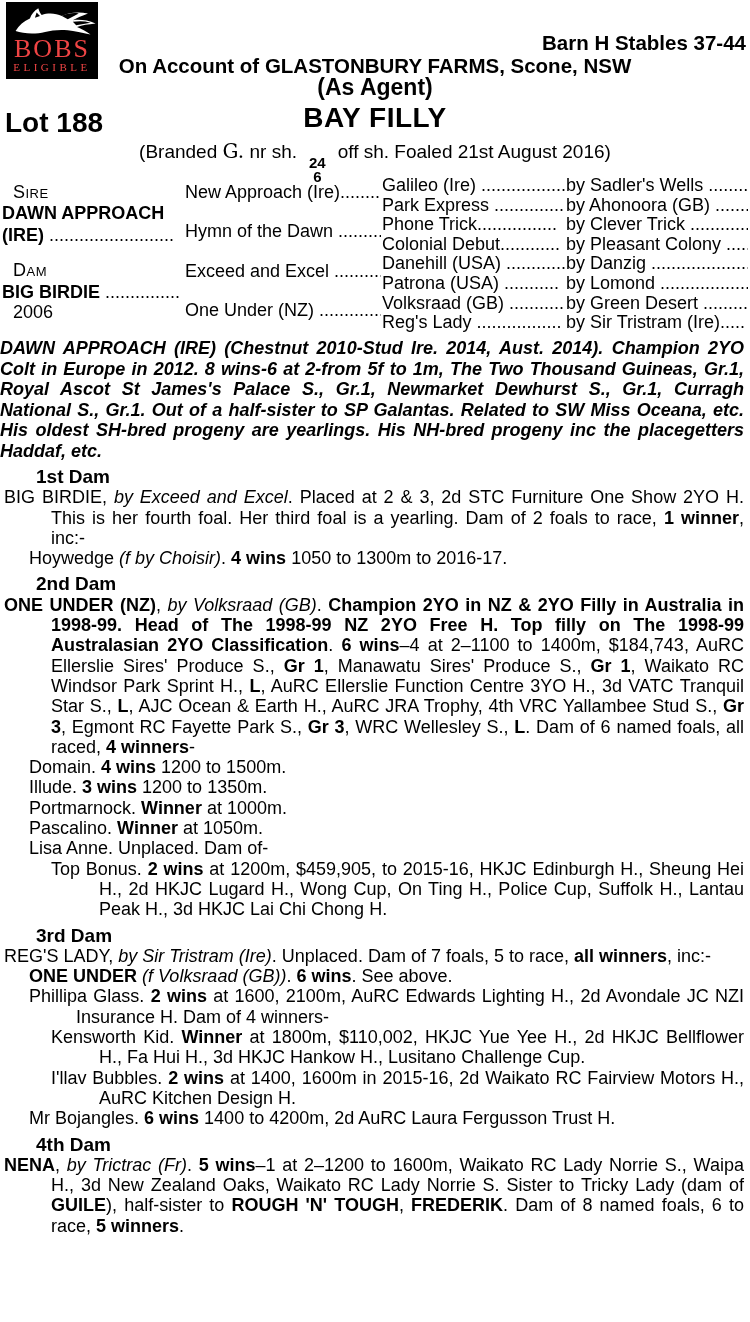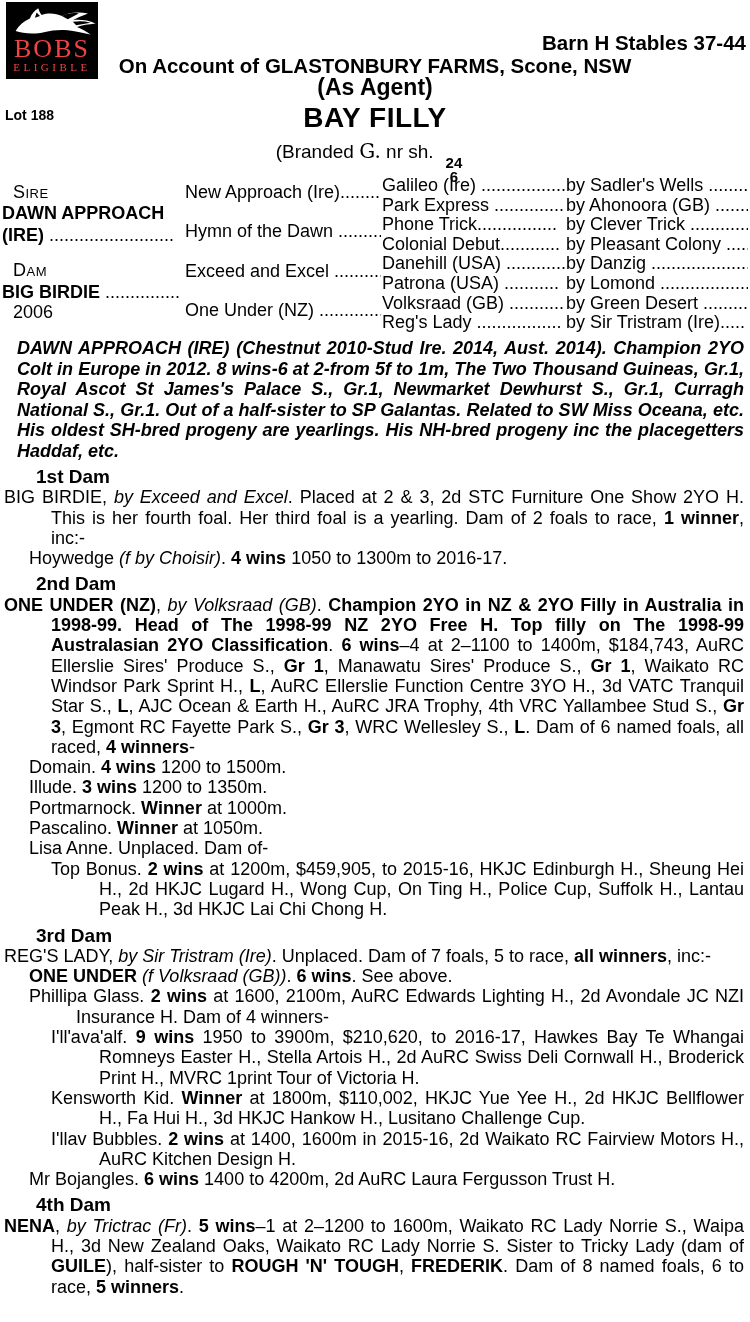--- a/index.html
+++ b/index.html
@@ -15,21 +15,21 @@
     background:#000;color:#ef4444;text-align:center;overflow:hidden;
   }
   .horse-svg{display:block;margin:3px auto 0;width:100px;height:32px;}
   .logo-bobs{font-family:"Liberation Serif",serif;font-size:26px;line-height:24px;letter-spacing:2px;}
   .logo-eligible{font-family:"Liberation Serif",serif;font-size:11px;line-height:13px;letter-spacing:3.5px;}
   .barn{position:absolute;right:4px;top:33px;font-size:20.5px;font-weight:bold;line-height:20px;white-space:nowrap;}
   .account{position:absolute;left:0;top:55px;width:100%;text-align:center;font-size:20.5px;font-weight:bold;line-height:21px;}
   .agent{position:absolute;left:0;top:77px;width:100%;text-align:center;font-size:23px;font-weight:bold;line-height:21px;}
   
   .lot-row{position:relative;height:36px;}
-  .lot-number{position:absolute;left:5px;top:7px;font-size:14px;font-weight:bold;}
+  .lot-number{position:absolute;left:5px;top:7px;font-size:28px;font-weight:bold;}
   .horse-title{text-align:center;font-size:28px;font-weight:bold;line-height:36px;letter-spacing:0.5px;}
   .branded{
     text-align:center;font-size:19px;line-height:30px;height:34px;white-space:nowrap;
   }
   .brand-g{font-family:"DejaVu Serif",serif;font-size:20px;}
   .frac{
     display:inline-flex;flex-direction:column;vertical-align:-10px;
     font-size:15px;line-height:14px;text-align:center;margin:0 12px;font-weight:bold;
   }
   
@@ -44,21 +44,21 @@
   .c1-dam-name{top:109px;}
   .c1-year{top:129px;left:13px;}
   .ped2{position:absolute;left:185px;width:196px;white-space:nowrap;overflow:hidden;line-height:19px;}
   .ped2-0{top:9px;}.ped2-1{top:48px;}.ped2-2{top:88px;}.ped2-3{top:127px;}
   .ped34{position:absolute;left:382px;top:2px;right:2px;}
   .ped34-row{display:flex;height:19.6px;line-height:19.6px;white-space:nowrap;}
   .g3name{flex:none;width:184px;overflow:hidden;}
   .g3sire{flex:1;overflow:hidden;}
   
   .sire-para{
-    margin-top:6px;padding:0 6px 0 17px;
+    margin-top:6px;padding:0 6px 0 0;
     font-size:18px;font-weight:bold;font-style:italic;
     line-height:20.5px;text-align:justify;
   }
   
   .sections{padding:0 6px 0 4px;font-size:18px;line-height:20.3px;text-align:justify;}
   .section-heading{font-size:19px;font-weight:bold;margin-top:6px;text-align:left;margin-left:32px;}
   .para{margin:0;}
   .para.d0{padding-left:47px;text-indent:-47px;}
   .para.sub1{padding-left:72px;text-indent:-47px;}
   .para.sub2{padding-left:95px;text-indent:-48px;}
@@ -88,21 +88,21 @@
     <div class="lot-number">Lot 188</div>
     <div class="horse-title">BAY FILLY</div>
   </div>
 
   <div class="branded">
     <span>(Branded</span>
     <span class="brand-g">G.</span>
     <span>nr sh.</span><span class="frac">
         <span>24</span>
         <span>6</span>
-      </span>
+      </span><span>off sh. Foaled 21st August 2016)</span>
   </div>
 
   <div class="pedigree">
     <div class="ped-c1 c1-sire-label ped-label">Sire</div>
     <div class="ped-c1 c1-sire-name ped-bold">DAWN APPROACH</div>
     <div class="ped-c1 c1-sire-name2"><span class="ped-bold">(IRE)</span><span> .........................</span></div>
     <div class="ped-c1 c1-dam-label ped-label">Dam</div>
     <div class="ped-c1 c1-dam-name"><span class="ped-bold">BIG BIRDIE</span><span> ...............</span></div>
     <div class="ped-c1 c1-year">2006</div>
     <div>
@@ -158,21 +158,20 @@
       <p class="para sub1">Domain. <b>4 wins</b> 1200 to 1500m.</p>
       <p class="para sub1">Illude. <b>3 wins</b> 1200 to 1350m.</p>
       <p class="para sub1">Portmarnock. <b>Winner</b> at 1000m.</p>
       <p class="para sub1">Pascalino. <b>Winner</b> at 1050m.</p>
       <p class="para sub1">Lisa Anne. Unplaced. Dam of-</p>
       <p class="para sub2">Top Bonus. <b>2 wins</b> at 1200m, $459,905, to 2015-16, HKJC Edinburgh H., Sheung Hei H., 2d HKJC Lugard H., Wong Cup, On Ting H., Police Cup, Suffolk H., Lantau Peak H., 3d HKJC Lai Chi Chong H.</p>
       <div class="section-heading">3rd Dam</div>
       <p class="para d0">REG'S LADY, <i>by Sir Tristram (Ire)</i>. Unplaced. Dam of 7 foals, 5 to race, <b>all winners</b>, inc:-</p>
       <p class="para sub1"><b>ONE UNDER</b> <i>(f Volksraad (GB))</i>. <b>6 wins</b>. See above.</p>
       <p class="para sub1">Phillipa Glass. <b>2 wins</b> at 1600, 2100m, AuRC Edwards Lighting H., 2d Avondale JC NZI Insurance H. Dam of 4 winners-</p>
-      <p class="para sub2">I'll'ava'alf. <b>9 wins</b> 1950 to 3900m, $210,620, to 2016-17, Hawkes Bay Te Whangai Romneys Easter H., Stella Artois H., 2d AuRC Swiss Deli Cornwall H., Broderick Print H., MVRC 1print Tour of Victoria H.</p>
       <p class="para sub2">Kensworth Kid. <b>Winner</b> at 1800m, $110,002, HKJC Yue Yee H., 2d HKJC Bellflower H., Fa Hui H., 3d HKJC Hankow H., Lusitano Challenge Cup.</p>
       <p class="para sub2">I'llav Bubbles. <b>2 wins</b> at 1400, 1600m in 2015-16, 2d Waikato RC Fairview Motors H., AuRC Kitchen Design H.</p>
       <p class="para sub1">Mr Bojangles. <b>6 wins</b> 1400 to 4200m, 2d AuRC Laura Fergusson Trust H.</p>
       <div class="section-heading">4th Dam</div>
       <p class="para d0"><b>NENA</b>, <i>by Trictrac (Fr)</i>. <b>5 wins</b>–1 at 2–1200 to 1600m, Waikato RC Lady Norrie S., Waipa H., 3d New Zealand Oaks, Waikato RC Lady Norrie S. Sister to Tricky Lady (dam of <b>GUILE</b>), half-sister to <b>ROUGH 'N' TOUGH</b>, <b>FREDERIK</b>. Dam of 8 named foals, 6 to race, <b>5 winners</b>.</p>
     </div>
 
 </div>
 
 </body></html>

